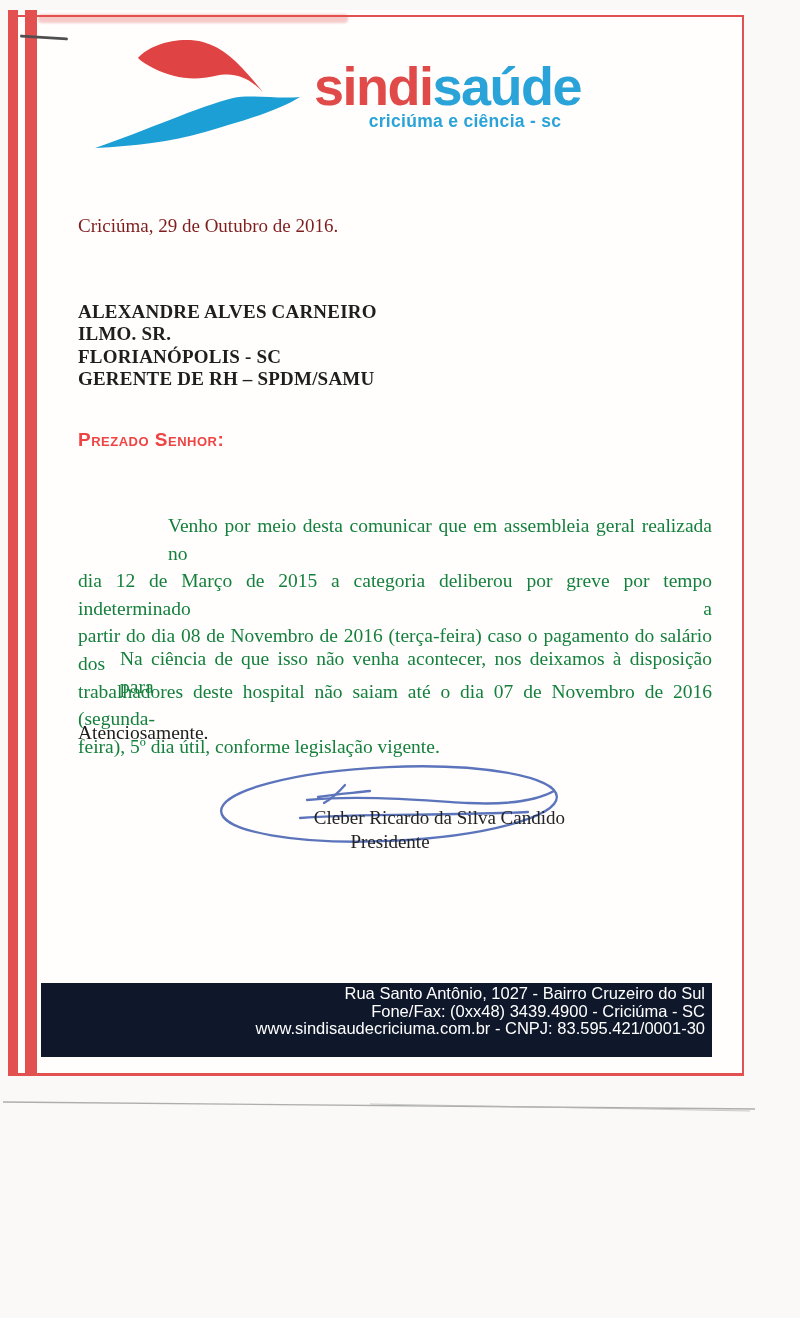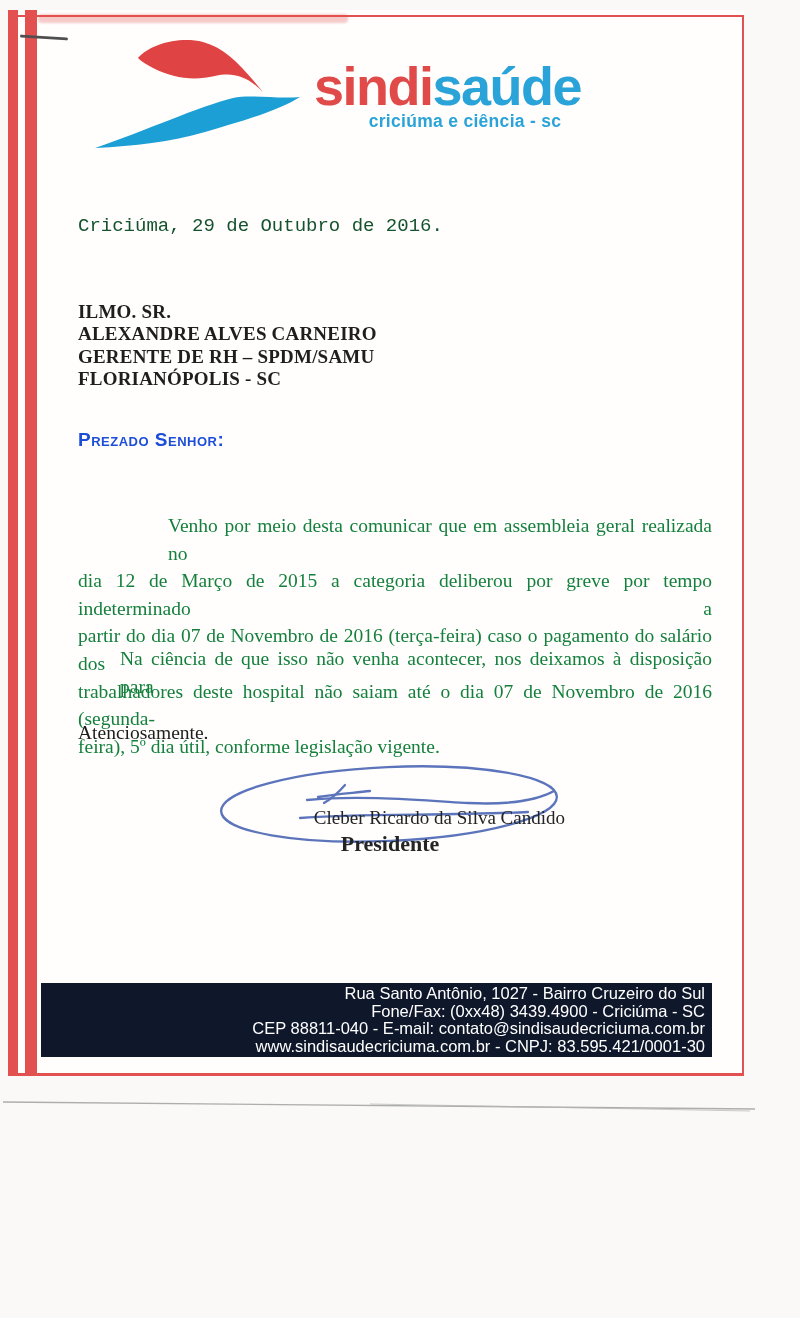--- a/index.html
+++ b/index.html
@@ -17,39 +17,39 @@
   .ghost-smudge{position:absolute;left:30px;top:4px;width:310px;height:9px;background:rgba(224,82,80,0.30);border-radius:4px;filter:blur(1.2px);}
 
   .staple{position:absolute;left:20px;top:36px;width:48px;height:3px;background:#4f4f4f;border-radius:2px;transform:rotate(3.5deg);}
 
   .logo-swoosh{position:absolute;left:85px;top:36px;}
   .brand{position:absolute;left:314px;top:62px;font-family:"Liberation Sans",sans-serif;font-weight:700;font-size:54px;line-height:48px;letter-spacing:-1.5px;white-space:nowrap;}
   .brand .red{color:#e04b4a;}
   .brand .blue{color:#2aa3d8;}
   .tagline{position:absolute;left:315px;top:111px;width:300px;text-align:center;font-family:"Liberation Sans",sans-serif;font-weight:700;font-size:17.5px;color:#2aa3d8;letter-spacing:0.3px;}
 
-  .date-line{position:absolute;left:78px;top:215px;font-size:19px;color:#14532d;font-family:Liberation Mono, monospace;}
+  .date-line{position:absolute;left:78px;top:215px;font-size:19px;color:#7f1d1d;}
 
   .recipient{position:absolute;left:78px;top:301px;font-size:19px;font-weight:700;color:#1e1e1e;line-height:22.3px;letter-spacing:0.2px;}
 
-  .salutation{position:absolute;left:78px;top:429px;font-family:"Liberation Sans",sans-serif;font-weight:700;font-size:19px;font-variant:small-caps;color:#1d4ed8;letter-spacing:0.5px;}
+  .salutation{position:absolute;left:78px;top:429px;font-family:"Liberation Sans",sans-serif;font-weight:700;font-size:19px;font-variant:small-caps;color:#ef4444;letter-spacing:0.5px;}
 
   .body-par{position:absolute;left:78px;width:634px;font-size:19.5px;color:#15803d;line-height:27.6px;}
   .p1{top:512px;}
   .p2{top:645px;}
   .jline{text-align:justify;text-align-last:justify;}
   .lastline{text-align:left;}
   .ind-90{padding-left:90px;}
   .ind-42{padding-left:42px;}
 
   .closing{position:absolute;left:78px;top:722px;font-size:19.5px;color:#1d1d1d;}
 
   .sig-svg{position:absolute;left:213px;top:760px;}
   .sig-name{position:absolute;left:215px;top:807px;width:350px;text-align:right;font-size:19px;color:#242424;}
-  .sig-title{position:absolute;left:215px;top:831px;width:350px;text-align:center;font-size:22px;color:#242424;font-weight:bold;}
+  .sig-title{position:absolute;left:215px;top:831px;width:350px;text-align:center;font-size:19px;color:#242424;}
 
   .footer-bar{position:absolute;left:41px;top:983px;width:671px;height:74px;background:#0f172a;}
   .footer-text{position:absolute;right:7px;top:2px;text-align:right;font-family:"Liberation Sans",sans-serif;font-size:16.5px;line-height:17.6px;color:#ffffff;white-space:nowrap;}
 
   .scan-line{position:absolute;left:0;top:1098px;}
   .bottom-shadow{position:absolute;left:0;top:1304px;width:800px;height:14px;background:linear-gradient(#f7f6f4,#c9c8c6);}
 </style>
 </head>
 <body>
 
@@ -72,32 +72,32 @@
   </svg>
 
   <div class="brand">
     <span class="red">sindi</span><span class="blue">saúde</span>
   </div>
   <div class="tagline">criciúma e ciência - sc</div>
 
   <div class="date-line">Criciúma, 29 de Outubro de 2016.</div>
 
   <div class="recipient">
+    <div>ALEXANDRE ALVES CARNEIRO</div>
     <div>ILMO. SR.</div>
-    <div>ALEXANDRE ALVES CARNEIRO</div>
+    <div>FLORIANÓPOLIS - SC</div>
     <div>GERENTE DE RH – SPDM/SAMU</div>
-    <div>FLORIANÓPOLIS - SC</div>
   </div>
 
   <div class="salutation">Prezado Senhor:</div>
 
   <div class="body-par p1">
     <div class="jline ind-90">Venho por meio desta comunicar que em assembleia geral realizada no</div>
     <div class="jline">dia 12 de Março de 2015 a categoria deliberou por greve por tempo indeterminado a</div>
-    <div class="jline">partir do dia 07 de Novembro de 2016 (terça-feira) caso o pagamento do salário dos</div>
+    <div class="jline">partir do dia 08 de Novembro de 2016 (terça-feira) caso o pagamento do salário dos</div>
     <div class="jline">trabalhadores deste hospital não saiam até o dia 07 de Novembro de 2016 (segunda-</div>
     <div class="lastline">feira), 5º dia útil, conforme legislação vigente.</div>
   </div>
 
   <div class="body-par p2">
     <div class="jline ind-42">Na ciência de que isso não venha acontecer, nos deixamos à disposição para</div>
   </div>
 
   <div class="closing">Atenciosamente.</div>
 
@@ -110,21 +110,20 @@
       <path d="M105,37 C122,34 140,33 157,31"></path>
     </g>
   </svg>
   <div class="sig-name">Cleber Ricardo da Silva Candido</div>
   <div class="sig-title">Presidente</div>
 
   <div class="footer-bar">
     <div class="footer-text">
       <div>Rua Santo Antônio, 1027 - Bairro Cruzeiro do Sul</div>
       <div>Fone/Fax: (0xx48) 3439.4900 - Criciúma - SC</div>
-      <div>CEP 88811-040 - E-mail: contato@sindisaudecriciuma.com.br</div>
       <div>www.sindisaudecriciuma.com.br - CNPJ: 83.595.421/0001-30</div>
     </div>
   </div>
 
   <svg class="scan-line" width="760" height="16" viewBox="0 0 760 16">
     <path d="M3,4 L755,11" stroke="#a0a0a0" stroke-width="1.4" fill="none" opacity="0.85"></path>
     <path d="M370,6 L750,13" stroke="#b5b5b5" stroke-width="1.1" fill="none" opacity="0.7"></path>
   </svg>
   <div class="bottom-shadow"></div>
 

